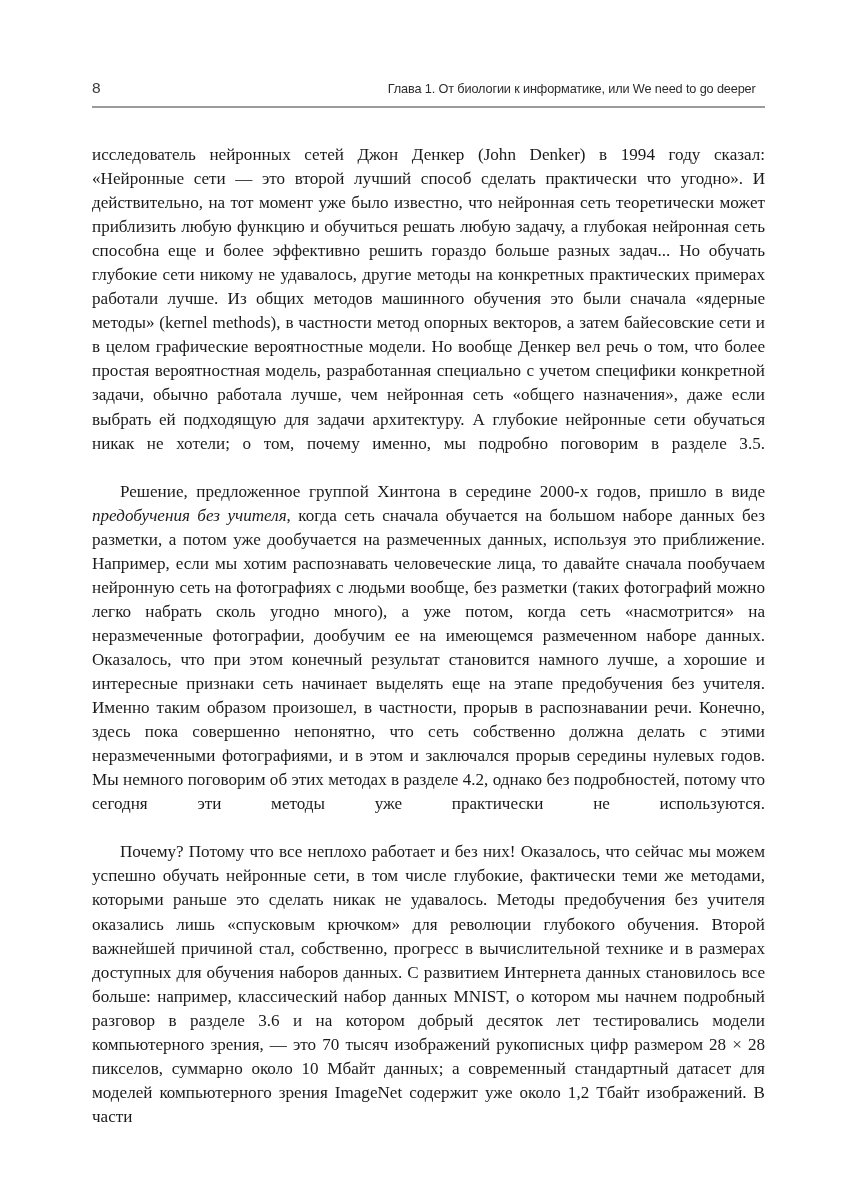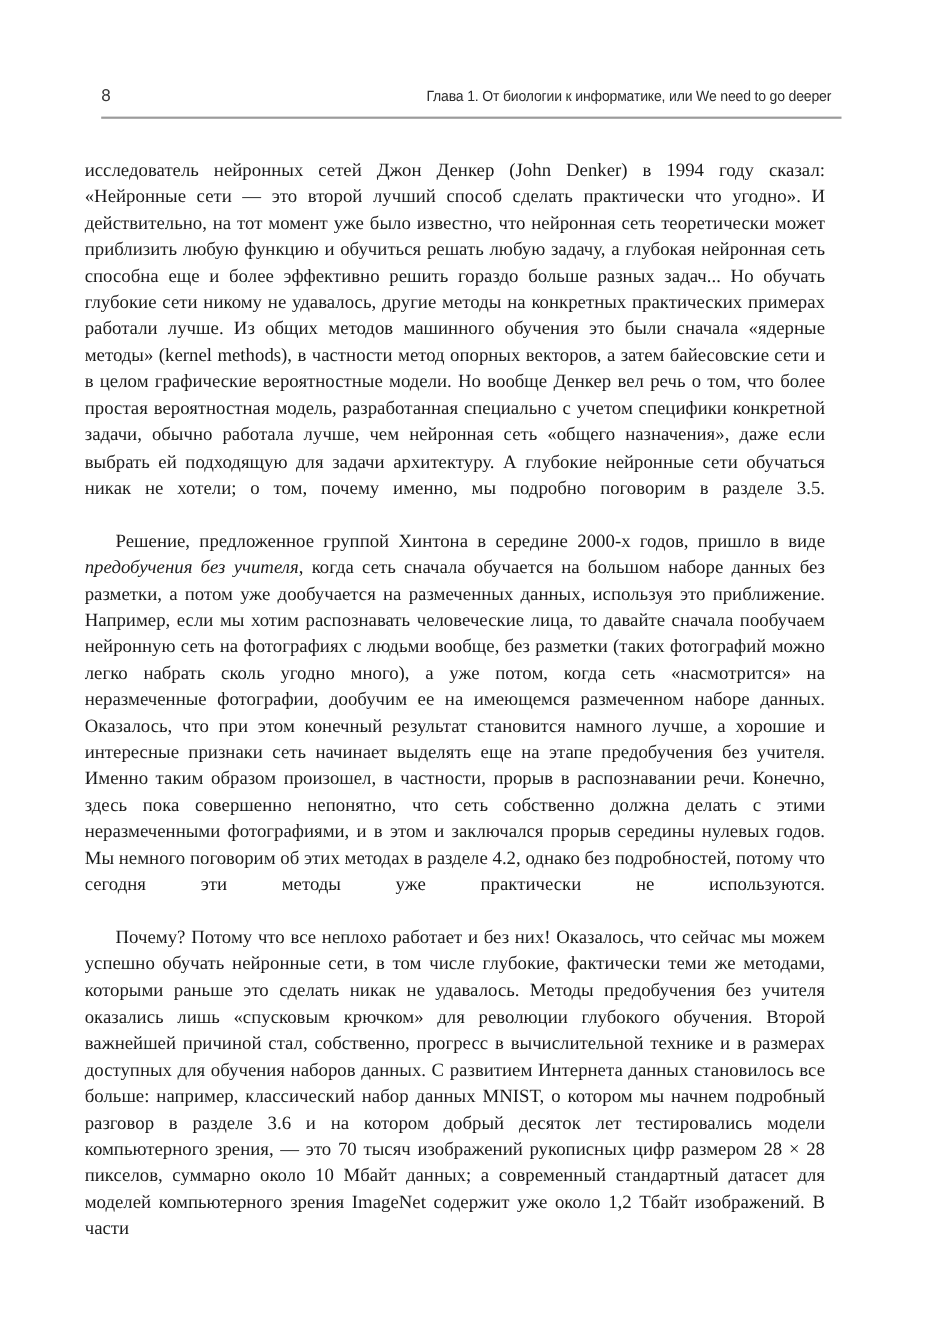--- a/index.html
+++ b/index.html
@@ -48,21 +48,21 @@
     left: 92px;
     top: 106px;
     width: 673px;
     height: 2px;
     background: #9b9b9b;
   }
 
   
   .text-column {
     position: absolute;
-    left: 77px;
+    left: 92px;
     top: 143px;
     width: 673px;
     font-family: "Liberation Serif", "DejaVu Serif", serif;
     font-size: 17.1px;
     line-height: 24.05px;
     color: #1a1a1a;
     text-align: justify;
     text-justify: inter-word;
     hyphens: manual;
   }

